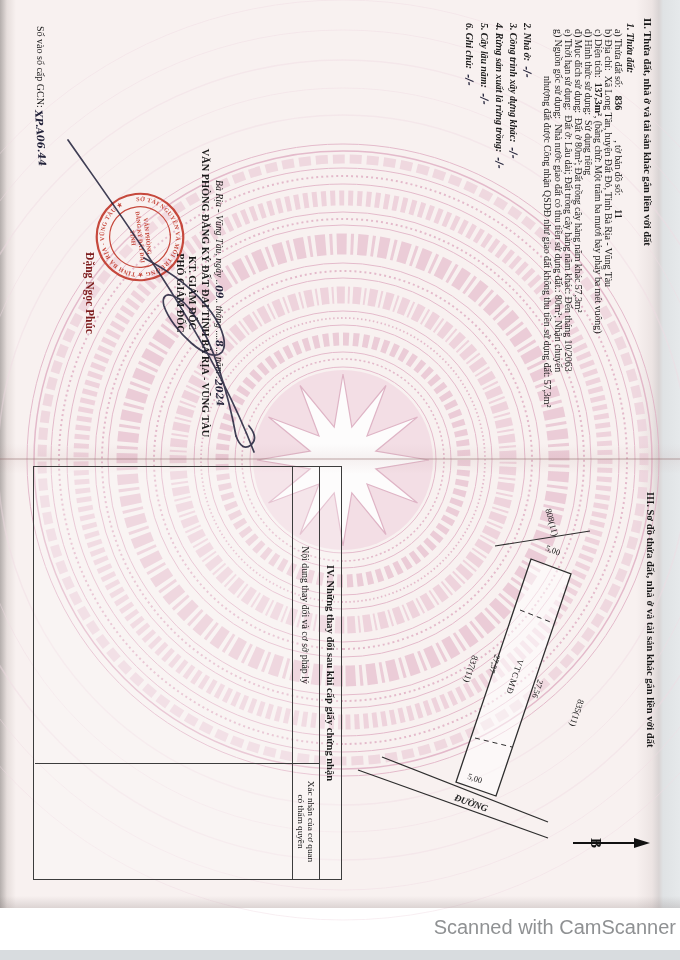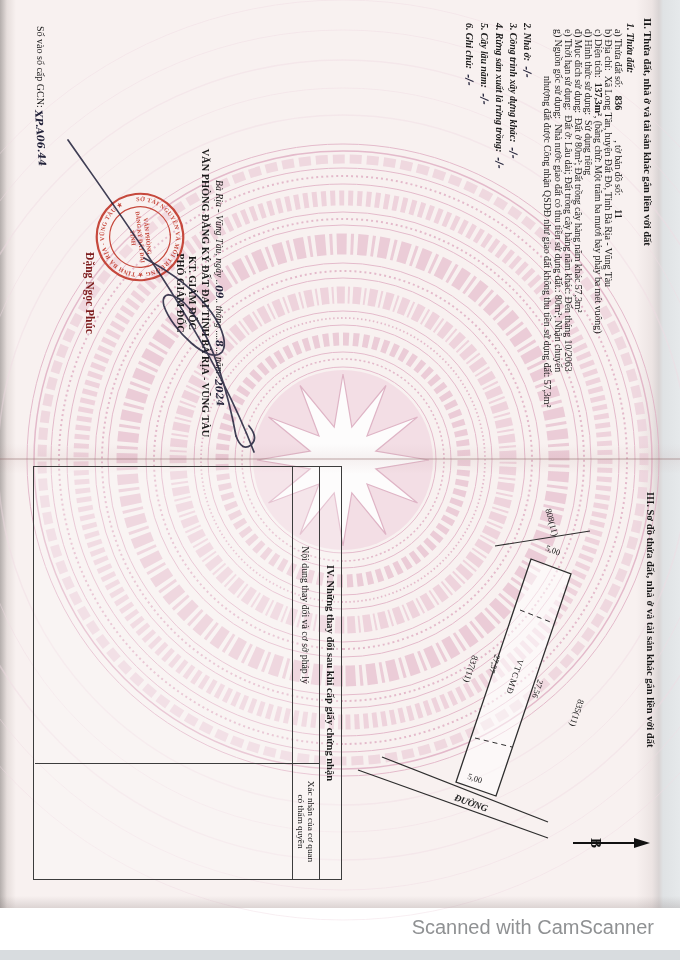--- a/index.html
+++ b/index.html
@@ -37,21 +37,21 @@
   
   #tbl{position:absolute;left:466px;top:338px;width:414px;height:309px;border:1.3px solid #3c3c3c;background:rgba(255,255,255,.22);}
   #tbl .t-title{height:22px;line-height:22px;text-align:center;font-weight:bold;font-size:10.5px;border-bottom:1px solid #3c3c3c;}
   #tbl .t-heads{display:flex;height:27px;border-bottom:1px solid #3c3c3c;}
   #tbl .t-heads .c1{width:297px;border-right:1px solid #3c3c3c;font-size:9.8px;display:flex;align-items:center;justify-content:center;}
   #tbl .t-heads .c2{flex:1;font-size:9.2px;line-height:10.5px;display:flex;flex-direction:column;align-items:center;justify-content:center;}
   #tbl .t-body{display:flex;height:257px;}
   #tbl .t-body .c1{width:297px;border-right:1px solid #3c3c3c;}
   #tbl .t-body .c2{flex:1;}
   
-  #cam{position:absolute;top:916px;right:26px;font-family:"Liberation Sans","DejaVu Sans",sans-serif;font-size:20px;color:#8f9193;}
+  #cam{position:absolute;top:916px;right:4px;font-family:"Liberation Sans","DejaVu Sans",sans-serif;font-size:20px;color:#8f9193;}
   #bottomstrip{position:absolute;left:0;top:950px;width:680px;height:10px;background:#d8dcdf;}
   text{font-family:"Liberation Serif","DejaVu Serif",serif;}
 </style>
 </head>
 <body>
 
 <div id="scan">
   <div id="page">
 
     <svg id="drum" width="960" height="680" viewBox="0 0 960 680">

